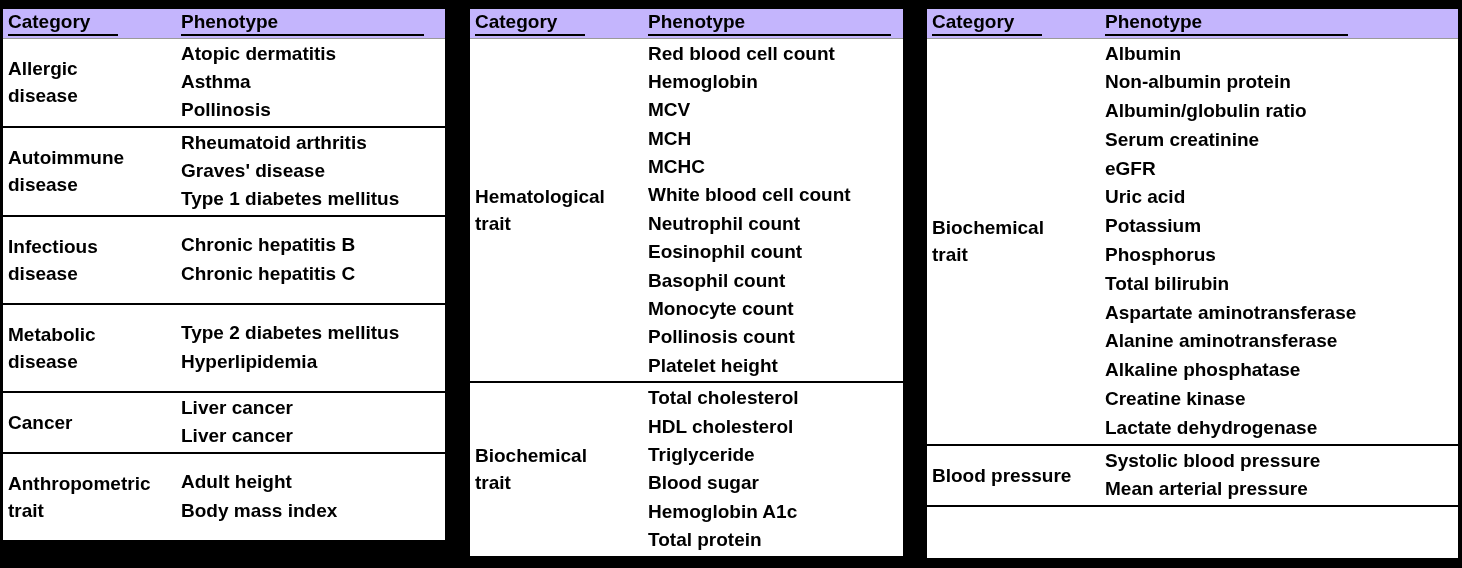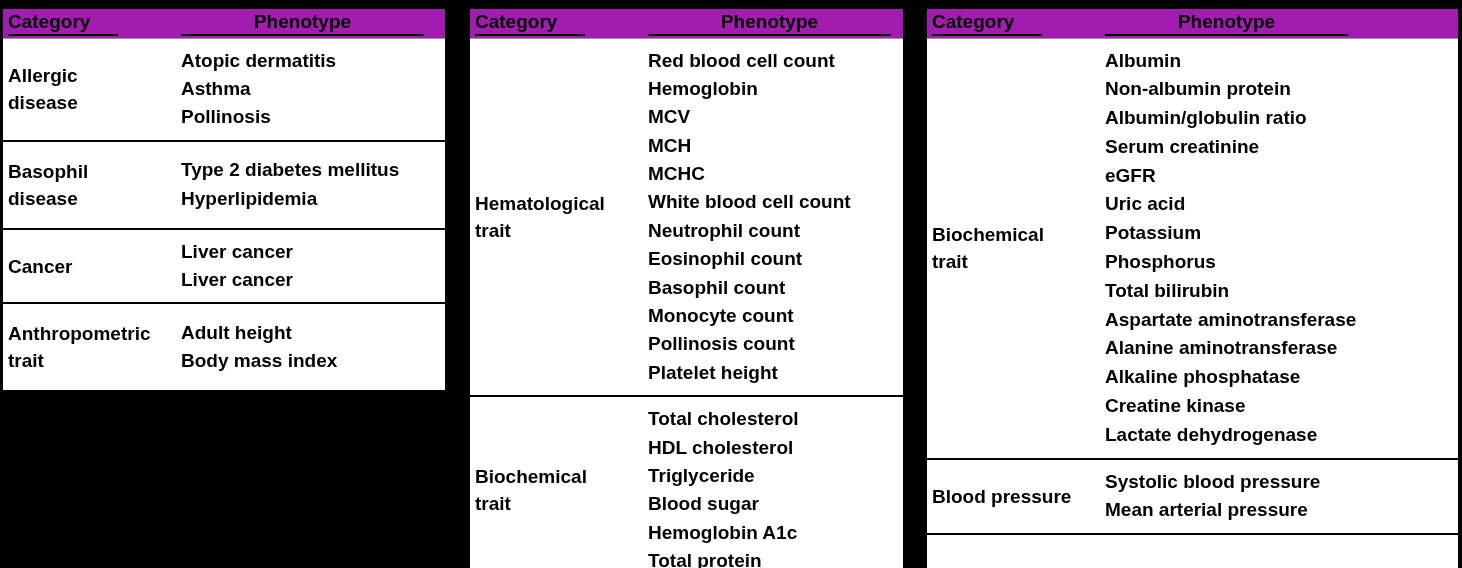--- a/index.html
+++ b/index.html
@@ -27,55 +27,55 @@
     table-layout: fixed;
     background: #ffffff;
   }
   table.p0 { width: 442px; margin-right: 25px; }
   table.p1 { width: 433px; margin-right: 24px; }
   table.p2 { width: 531px; }
   col.c-cat { width: 178px; }
 
   thead tr.head-row {
     height: 29px;
-    background: #a21caf;
+    background: #c4b5fd;
     border-bottom: 1px solid #9a9a9a;
   }
   th {
     text-align: left;
     vertical-align: bottom;
     padding: 0 0 2px 0;
     font-size: 19px;
     font-weight: bold;
     color: #000;
   }
   th.cat-h { padding-left: 5px; }
   .ul {
     display: inline-block;
     border-bottom: 2.5px solid #000;
     line-height: 24px;
   }
   .ul-cat { width: 110px; }
-  .ul-phe { width: 243px; text-align: center; }
+  .ul-phe { width: 243px; }
 
   tbody tr.group { border-bottom: 2px solid #000; }
   tbody tr.group:last-child { border-bottom: none; }
   td {
     padding: 16px;
     vertical-align: middle;
     font-size: 19px;
     font-weight: bold;
     color: #000;
   }
   td.cat-cell {
     padding-left: 5px;
     white-space: pre-line;
     line-height: 27px;
   }
-  td.phe-cell { padding: 8px 0; margin-left: 24px; }
+  td.phe-cell { padding: 1px 0; margin-left: 24px; }
   .phe-line {
     height: 28.4px;
     line-height: 28.4px;
     white-space: nowrap;
     overflow: hidden;
   }
   table.p2 .phe-line { height: 28.8px; line-height: 28.8px; }
   tbody tr.empty { height: 52px; border-bottom: none; }
 </style>
 </head>
@@ -98,21 +98,38 @@
         <tr class="group">
           <td class="cat-cell">Allergic
 disease</td>
           <td class="phe-cell">
             <div class="phe-line">Atopic dermatitis</div>
             <div class="phe-line">Asthma</div>
             <div class="phe-line">Pollinosis</div>
           </td>
         </tr>
         <tr class="group">
-          <td class="cat-cell">Basophil
+          <td class="cat-cell">Autoimmune
+disease</td>
+          <td class="phe-cell">
+            <div class="phe-line">Rheumatoid arthritis</div>
+            <div class="phe-line">Graves' disease</div>
+            <div class="phe-line">Type 1 diabetes mellitus</div>
+          </td>
+        </tr>
+        <tr class="group">
+          <td class="cat-cell">Infectious
+disease</td>
+          <td class="phe-cell">
+            <div class="phe-line">Chronic hepatitis B</div>
+            <div class="phe-line">Chronic hepatitis C</div>
+          </td>
+        </tr>
+        <tr class="group">
+          <td class="cat-cell">Metabolic
 disease</td>
           <td class="phe-cell">
             <div class="phe-line">Type 2 diabetes mellitus</div>
             <div class="phe-line">Hyperlipidemia</div>
           </td>
         </tr>
         <tr class="group">
           <td class="cat-cell">Cancer</td>
           <td class="phe-cell">
             <div class="phe-line">Liver cancer</div>

